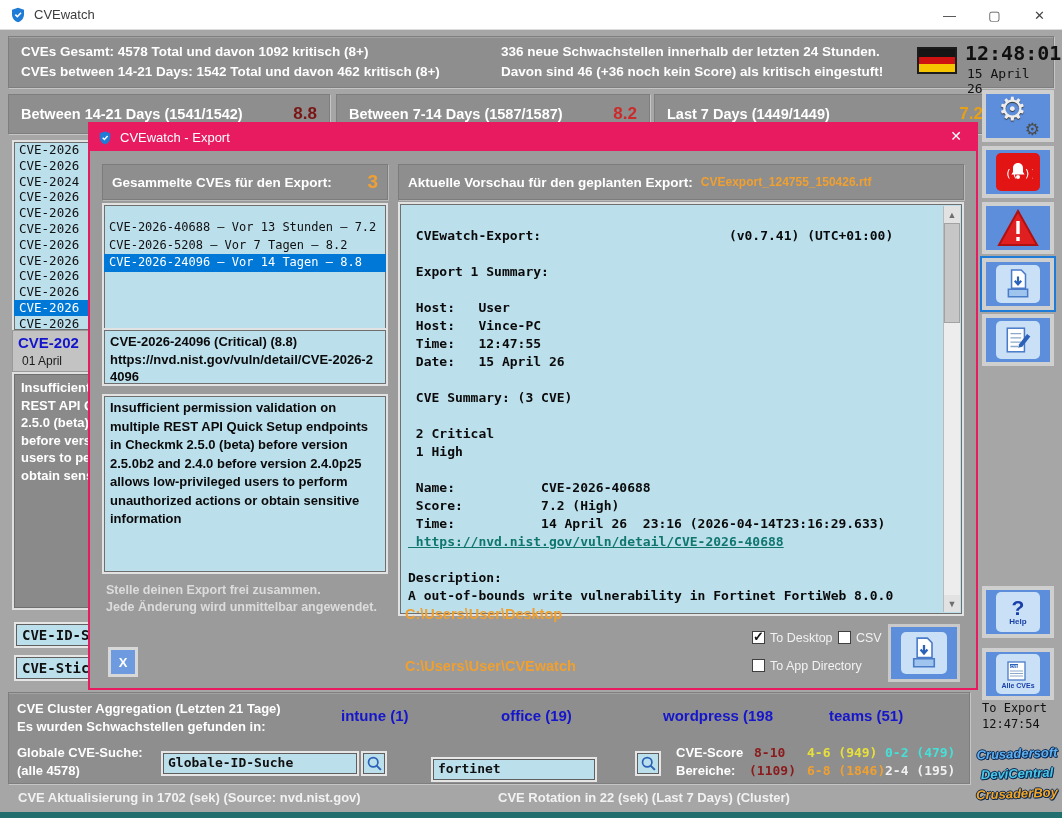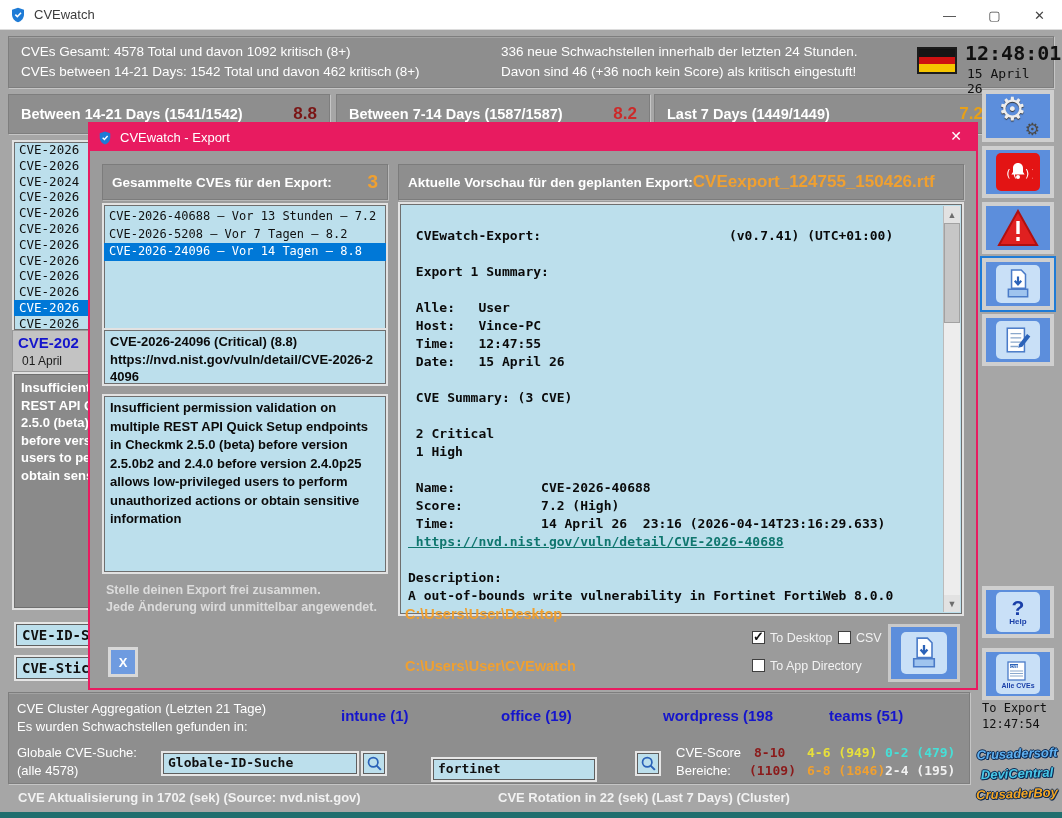--- a/index.html
+++ b/index.html
@@ -12,21 +12,21 @@
   .titlebar .ttl{margin-left:8px;font-size:13px;color:#3C3C3C;}
   .wctrls{position:absolute;right:0;top:0;height:30px;display:flex;}
   .wctrl{width:45px;height:30px;display:flex;align-items:center;justify-content:center;font-size:13px;color:#444;}
 
   .app{position:absolute;left:0;top:30px;width:1062px;height:788px;background:#A6A6A6;}
   .teal-strip{position:absolute;left:0;bottom:0;width:1062px;height:6px;background:#206E6E;}
 
   
   .panel{background:#8E8E8E;border:1px solid #7E7E7E;box-shadow:inset 0 1px 0 rgba(255,255,255,.18),1px 1px 0 rgba(255,255,255,.35);}
   .lbox{background:#BCDFEC;border:2px solid #E2E2E2;box-shadow:inset 0 0 0 1px #6F6F6F;}
-  .wb{color:#FFF;font-weight:normal;}
+  .wb{color:#FFF;font-weight:bold;}
   .abs{position:absolute;}
 
   
   .hline{font-size:13.5px;line-height:20px;white-space:nowrap;}
   .clock-time{font-family:"DejaVu Sans Mono",monospace;font-weight:bold;font-size:20px;color:#101010;}
   .clock-date{font-family:"DejaVu Sans Mono",monospace;font-size:13px;color:#101010;}
   .flag{width:40px;height:27px;border:2px solid #1C1C1C;}
   .flag div{height:33.3%;}
 
   
@@ -269,48 +269,48 @@
         <path d="M8 11.5 L11 14.5 L16.5 8.5" stroke="#fff" stroke-width="2.4" fill="none"></path>
       </svg>
     <span class="ttl">CVEwatch - Export</span>
     <div class="modal-close">✕</div>
   </div>
 
   <div class="mhdr" style="left:12px;top:40px;width:286px;height:36px;">
     <span class="t">Gesammelte CVEs für den Export:</span>
     <span style="position:absolute;right:9px;font-size:19px;font-weight:bold;color:#F0A030;">3</span>
   </div>
-  <div class="lbox abs" style="left:12px;top:79px;width:286px;height:143px;overflow:hidden;padding-top:3px;">
+  <div class="lbox abs" style="left:12px;top:79px;width:286px;height:143px;overflow:hidden;padding-top:14px;">
       <div class="mrow">CVE-2026-40688 – Vor 13 Stunden – 7.2</div>
       <div class="mrow">CVE-2026-5208 – Vor 7 Tagen – 8.2</div>
       <div class="mrow sel">CVE-2026-24096 – Vor 14 Tagen – 8.8</div>
     </div>
 
   <div class="infobox abs" style="left:12px;top:204px;width:286px;height:58px;">
     <div>CVE-2026-24096 (Critical) (8.8)</div>
     <div style="word-break:break-all;">https://nvd.nist.gov/vuln/detail/CVE-2026-24096</div>
   </div>
   <div class="infobox abs" style="left:12px;top:270px;width:286px;height:180px;line-height:18.5px;">Insufficient permission validation on multiple REST API Quick Setup endpoints in Checkmk 2.5.0 (beta) before version 2.5.0b2 and 2.4.0 before version 2.4.0p25 allows low-privileged users to perform unauthorized actions or obtain sensitive information</div>
 
   <div class="hint abs" style="left:16px;top:475px;">Jede Änderung wird unmittelbar angewendet.</div>
   <div class="hint abs" style="left:16px;top:458px;">Stelle deinen Export frei zusammen.</div>
   <div class="xbtn abs" style="left:18px;top:523px;width:30px;height:30px;">X</div>
 
   <div class="mhdr" style="left:308px;top:40px;width:566px;height:36px;">
     <span class="t">Aktuelle Vorschau für den geplanten Export:</span>
-    <span style="font-size:17px;font-weight:bold;color:#F0A030;white-space:nowrap;text-align:center;">CVEexport_124755_150426.rtf</span>
+    <span style="margin-left:8px;font-size:12px;font-weight:bold;color:#F0A030;white-space:nowrap;text-align:center;">CVEexport_124755_150426.rtf</span>
   </div>
   <div class="preview abs" style="left:308px;top:78px;width:566px;height:414px;">
     <div style="position:absolute;left:8px;top:5px;right:24px;bottom:4px;overflow:hidden;">
         <div class="pline">&nbsp;</div>
         <div class="pline"> CVEwatch-Export:                        (v0.7.41) (UTC+01:00)</div>
         <div class="pline">&nbsp;</div>
         <div class="pline"> Export 1 Summary:</div>
         <div class="pline">&nbsp;</div>
-        <div class="pline"> Alle:   User</div>
+        <div class="pline"> Host:   User</div>
         <div class="pline"> Host:   Vince-PC</div>
         <div class="pline"> Time:   12:47:55</div>
         <div class="pline"> Date:   15 April 26</div>
         <div class="pline">&nbsp;</div>
         <div class="pline"> CVE Summary: (3 CVE)</div>
         <div class="pline">&nbsp;</div>
         <div class="pline"> 2 Critical</div>
         <div class="pline"> 1 High</div>
         <div class="pline">&nbsp;</div>
         <div class="pline"> Name:           CVE-2026-40688</div>

